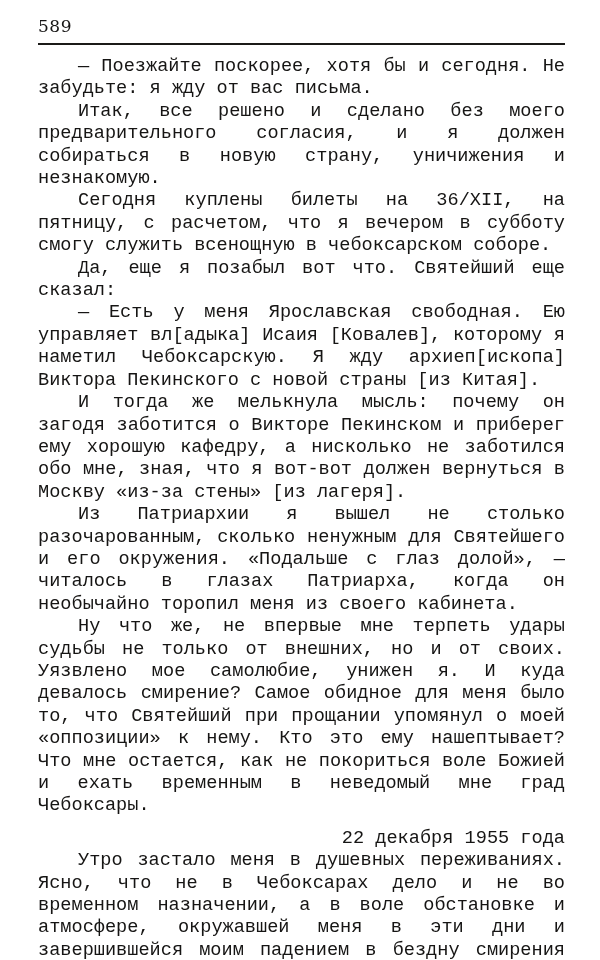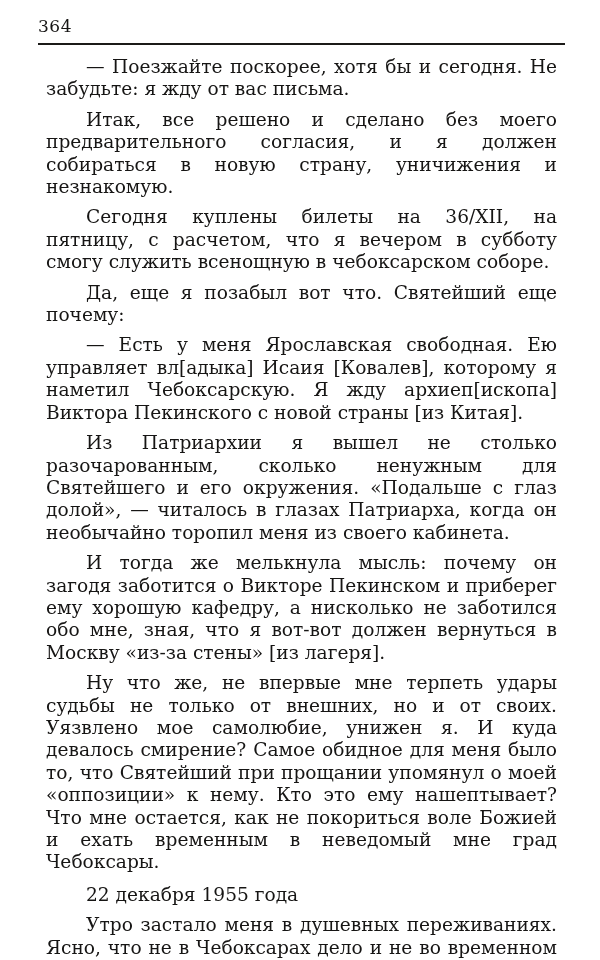--- a/index.html
+++ b/index.html
@@ -38,47 +38,48 @@
     border: none;
     border-top: 2px solid #1b1a18;
     margin: 7px 0 11px 0;
   }
   .body-text {
     font-size: 18.6px;
     line-height: 22.4px;
     text-align: justify;
   }
   .body-text p {
-    margin: 8px;
+    margin: 0;
     padding: 0;
     text-indent: 40px;
+    font-family: Liberation Mono, monospace;
   }
   .body-text p.date-line {
     margin-top: 10px;
-    text-align: left;
+    text-align: right;
   }
 </style>
 </head>
 <body>
 
 <div class="page">
 
   <div class="running-head">
-    <span class="page-number">364</span>
+    <span class="page-number">589</span>
   </div>
 
   <hr class="head-rule">
 
   <div class="body-text">
     <p>— Поезжайте поскорее, хотя бы и сегодня. Не забудьте: я жду от вас письма.</p>
     <p>Итак, все решено и сделано без моего предварительного согласия, и я должен собираться в новую страну, уничижения и незнакомую.</p>
     <p>Сегодня куплены билеты на 36/XII, на пятницу, с расчетом, что я вечером в субботу смогу служить всенощную в чебоксарском соборе.</p>
-    <p>Да, еще я позабыл вот что. Святейший еще почему:</p>
+    <p>Да, еще я позабыл вот что. Святейший еще сказал:</p>
     <p>— Есть у меня Ярославская свободная. Ею управляет вл[адыка] Исаия [Ковалев], которому я наметил Чебоксарскую. Я жду архиеп[ископа] Виктора Пекинского с новой страны [из Китая].</p>
+    <p>И тогда же мелькнула мысль: почему он загодя заботится о Викторе Пекинском и приберег ему хорошую кафедру, а нисколько не заботился обо мне, зная, что я вот-вот должен вернуться в Москву «из-за стены» [из лагеря].</p>
     <p>Из Патриархии я вышел не столько разочарованным, сколько ненужным для Святейшего и его окружения. «Подальше с глаз долой», — читалось в глазах Патриарха, когда он необычайно торопил меня из своего кабинета.</p>
-    <p>И тогда же мелькнула мысль: почему он загодя заботится о Викторе Пекинском и приберег ему хорошую кафедру, а нисколько не заботился обо мне, зная, что я вот-вот должен вернуться в Москву «из-за стены» [из лагеря].</p>
     <p>Ну что же, не впервые мне терпеть удары судьбы не только от внешних, но и от своих. Уязвлено мое самолюбие, унижен я. И куда девалось смирение? Самое обидное для меня было то, что Святейший при прощании упомянул о моей «оппозиции» к нему. Кто это ему нашептывает? Что мне остается, как не покориться воле Божией и ехать временным в неведомый мне град Чебоксары.</p>
     <p class="date-line">22 декабря 1955 года</p>
     <p>Утро застало меня в душевных переживаниях. Ясно, что не в Чебоксарах дело и не во временном назначении, а в воле обстановке и атмосфере, окружавшей меня в эти дни и завершившейся моим падением в бездну смирения (пока вынужденного) — уничижения в глазах знающих меня москвичей.</p>
     <p>Тоня напомнила мне, что нужно молиться Богоматери и пред ликом Ее, именуемым «Покрывающая». Она говорит, что владыка Арсений Чудовский [Жадановский] составил ей особый акафист. Но она не указала, где найти эту икону.</p>
   </div>
 
 </div>
 
 </body></html>

